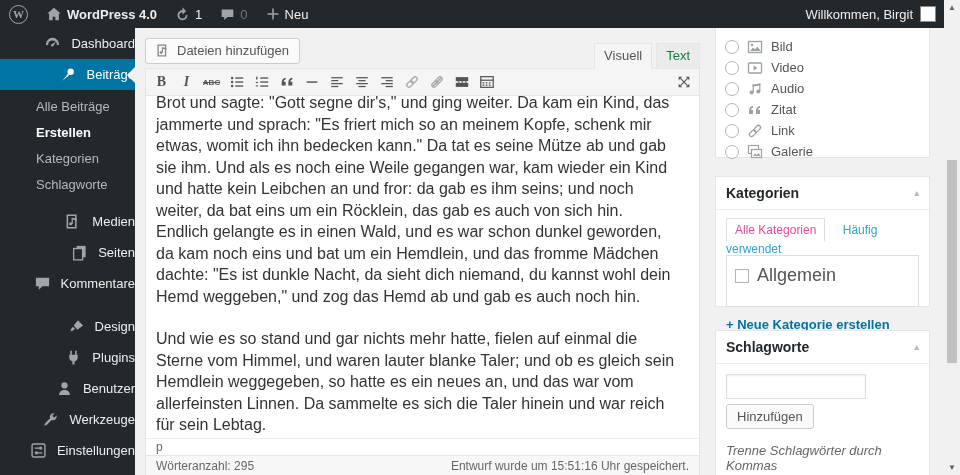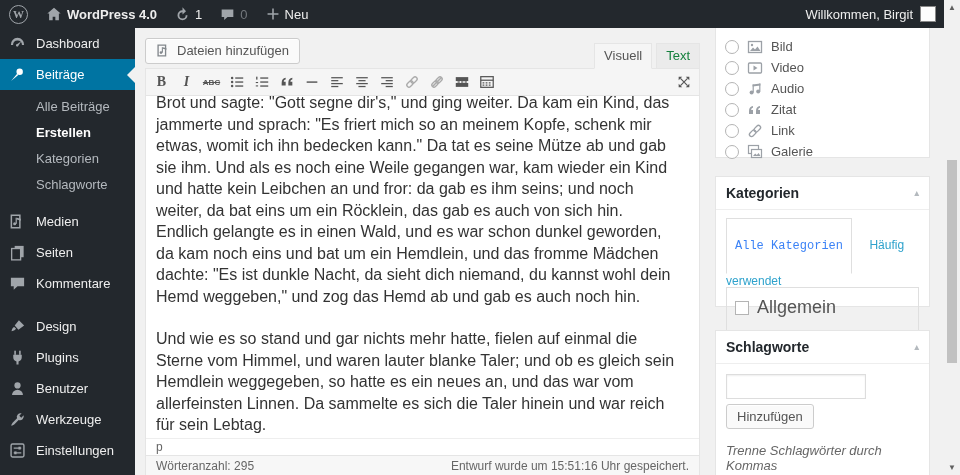--- a/index.html
+++ b/index.html
@@ -20,21 +20,21 @@
   .ab-item .ico { color:#a0a5aa; }
   .ab-muted { color:#72777c; }
   .ab-right { margin-left:auto; display:flex; align-items:center; gap:7px; padding-right:8px; }
   .avatar { width:16px; height:16px; background:#fdfdfd; border:1px solid #888; display:inline-block; }
   .wplogo { width:19px; height:19px; border:1.6px solid #a0a5aa; border-radius:50%;
     display:flex; align-items:center; justify-content:center;
     font:bold 11px "Liberation Serif", serif; color:#a0a5aa; }
 
   
   .sidebar { position:absolute; left:0; top:28px; width:135px; height:447px; background:#23282d; font-size:13px; }
-  .menu-item { position:relative; display:flex; align-items:center; gap:9px; height:31px; padding-left:9px; color:#eee; cursor:pointer; }
+  .menu-item { position:relative; display:flex; align-items:center; gap:9px; height:31px; padding-left:9px; color:#eee; cursor:pointer;justify-content:flex-end; }
   .menu-item .ico { color:#a0a5aa; width:18px; }
   .menu-item.active { background:#0074a2; color:#fff; }
   .menu-item.active .ico { color:#fff; }
   .menu-item.active::after {
     content:""; position:absolute; right:0; top:50%; margin-top:-8px;
     border:8px solid transparent; border-right-color:#f1f1f1;
   }
   .submenu { padding:4px 0 8px 0; }
   .submenu-item { height:26px; line-height:26px; padding-left:36px; color:#b4b9be; cursor:pointer; }
   .submenu-item.current { color:#fff; font-weight:bold; }
@@ -81,22 +81,22 @@
     padding:8px 10px; font-size:14px; font-weight:bold; color:#23282d; border-bottom:1px solid #eee; }
   .toggle { color:#b4b9be; font-size:9px; cursor:pointer; }
   .panel-format { top:0; height:130px; border-top:none; }
   .fmt-row { display:flex; align-items:center; gap:8px; height:21px; padding-left:9px; font-size:13px; color:#555; }
   .radio { width:14px; height:14px; border:1px solid #b4b4b4; border-radius:50%; background:#fff; cursor:pointer; flex:none; }
   .fmt-ico { color:#9ca1a7; width:16px; flex:none; }
 
   .panel-categories { top:148px; height:131px; }
   .cat-body { padding:8px 10px 10px; }
   .cat-tabs { font-size:12px; margin-bottom:-1px; position:relative; }
-  .cat-tab-all { display:inline-block; padding:20px 8px; border:1px solid #dfdfdf; border-bottom:1px solid #fff;
-    background:#fff; color:#3b82f6; position:relative; z-index:2; cursor:pointer;font-family:Liberation Mono, monospace; }
+  .cat-tab-all { display:inline-block; padding:4px 8px; border:1px solid #dfdfdf; border-bottom:1px solid #fff;
+    background:#fff; color:#ec4899; position:relative; z-index:2; cursor:pointer; }
   .cat-tab-freq { color:#2ea2cc; margin-left:14px; cursor:pointer; text-decoration:none; font-size:12px; }
   .cat-list { border:1px solid #dfdfdf; height:52px; padding:9px 8px; }
   .checkbox { width:14px; height:14px; border:1px solid #b4b4b4; background:#fff; display:inline-block;
     vertical-align:-2px; margin-right:8px; cursor:pointer; }
   .cat-label { font-size:18px; color:#555; }
   .add-cat { display:inline-block; margin-top:10px; font-size:13px; font-weight:bold; color:#0074a2;
     text-decoration:underline; cursor:pointer; }
 
   .panel-tags { top:302px; height:175px; }
   .tags-body { padding:10px; }

